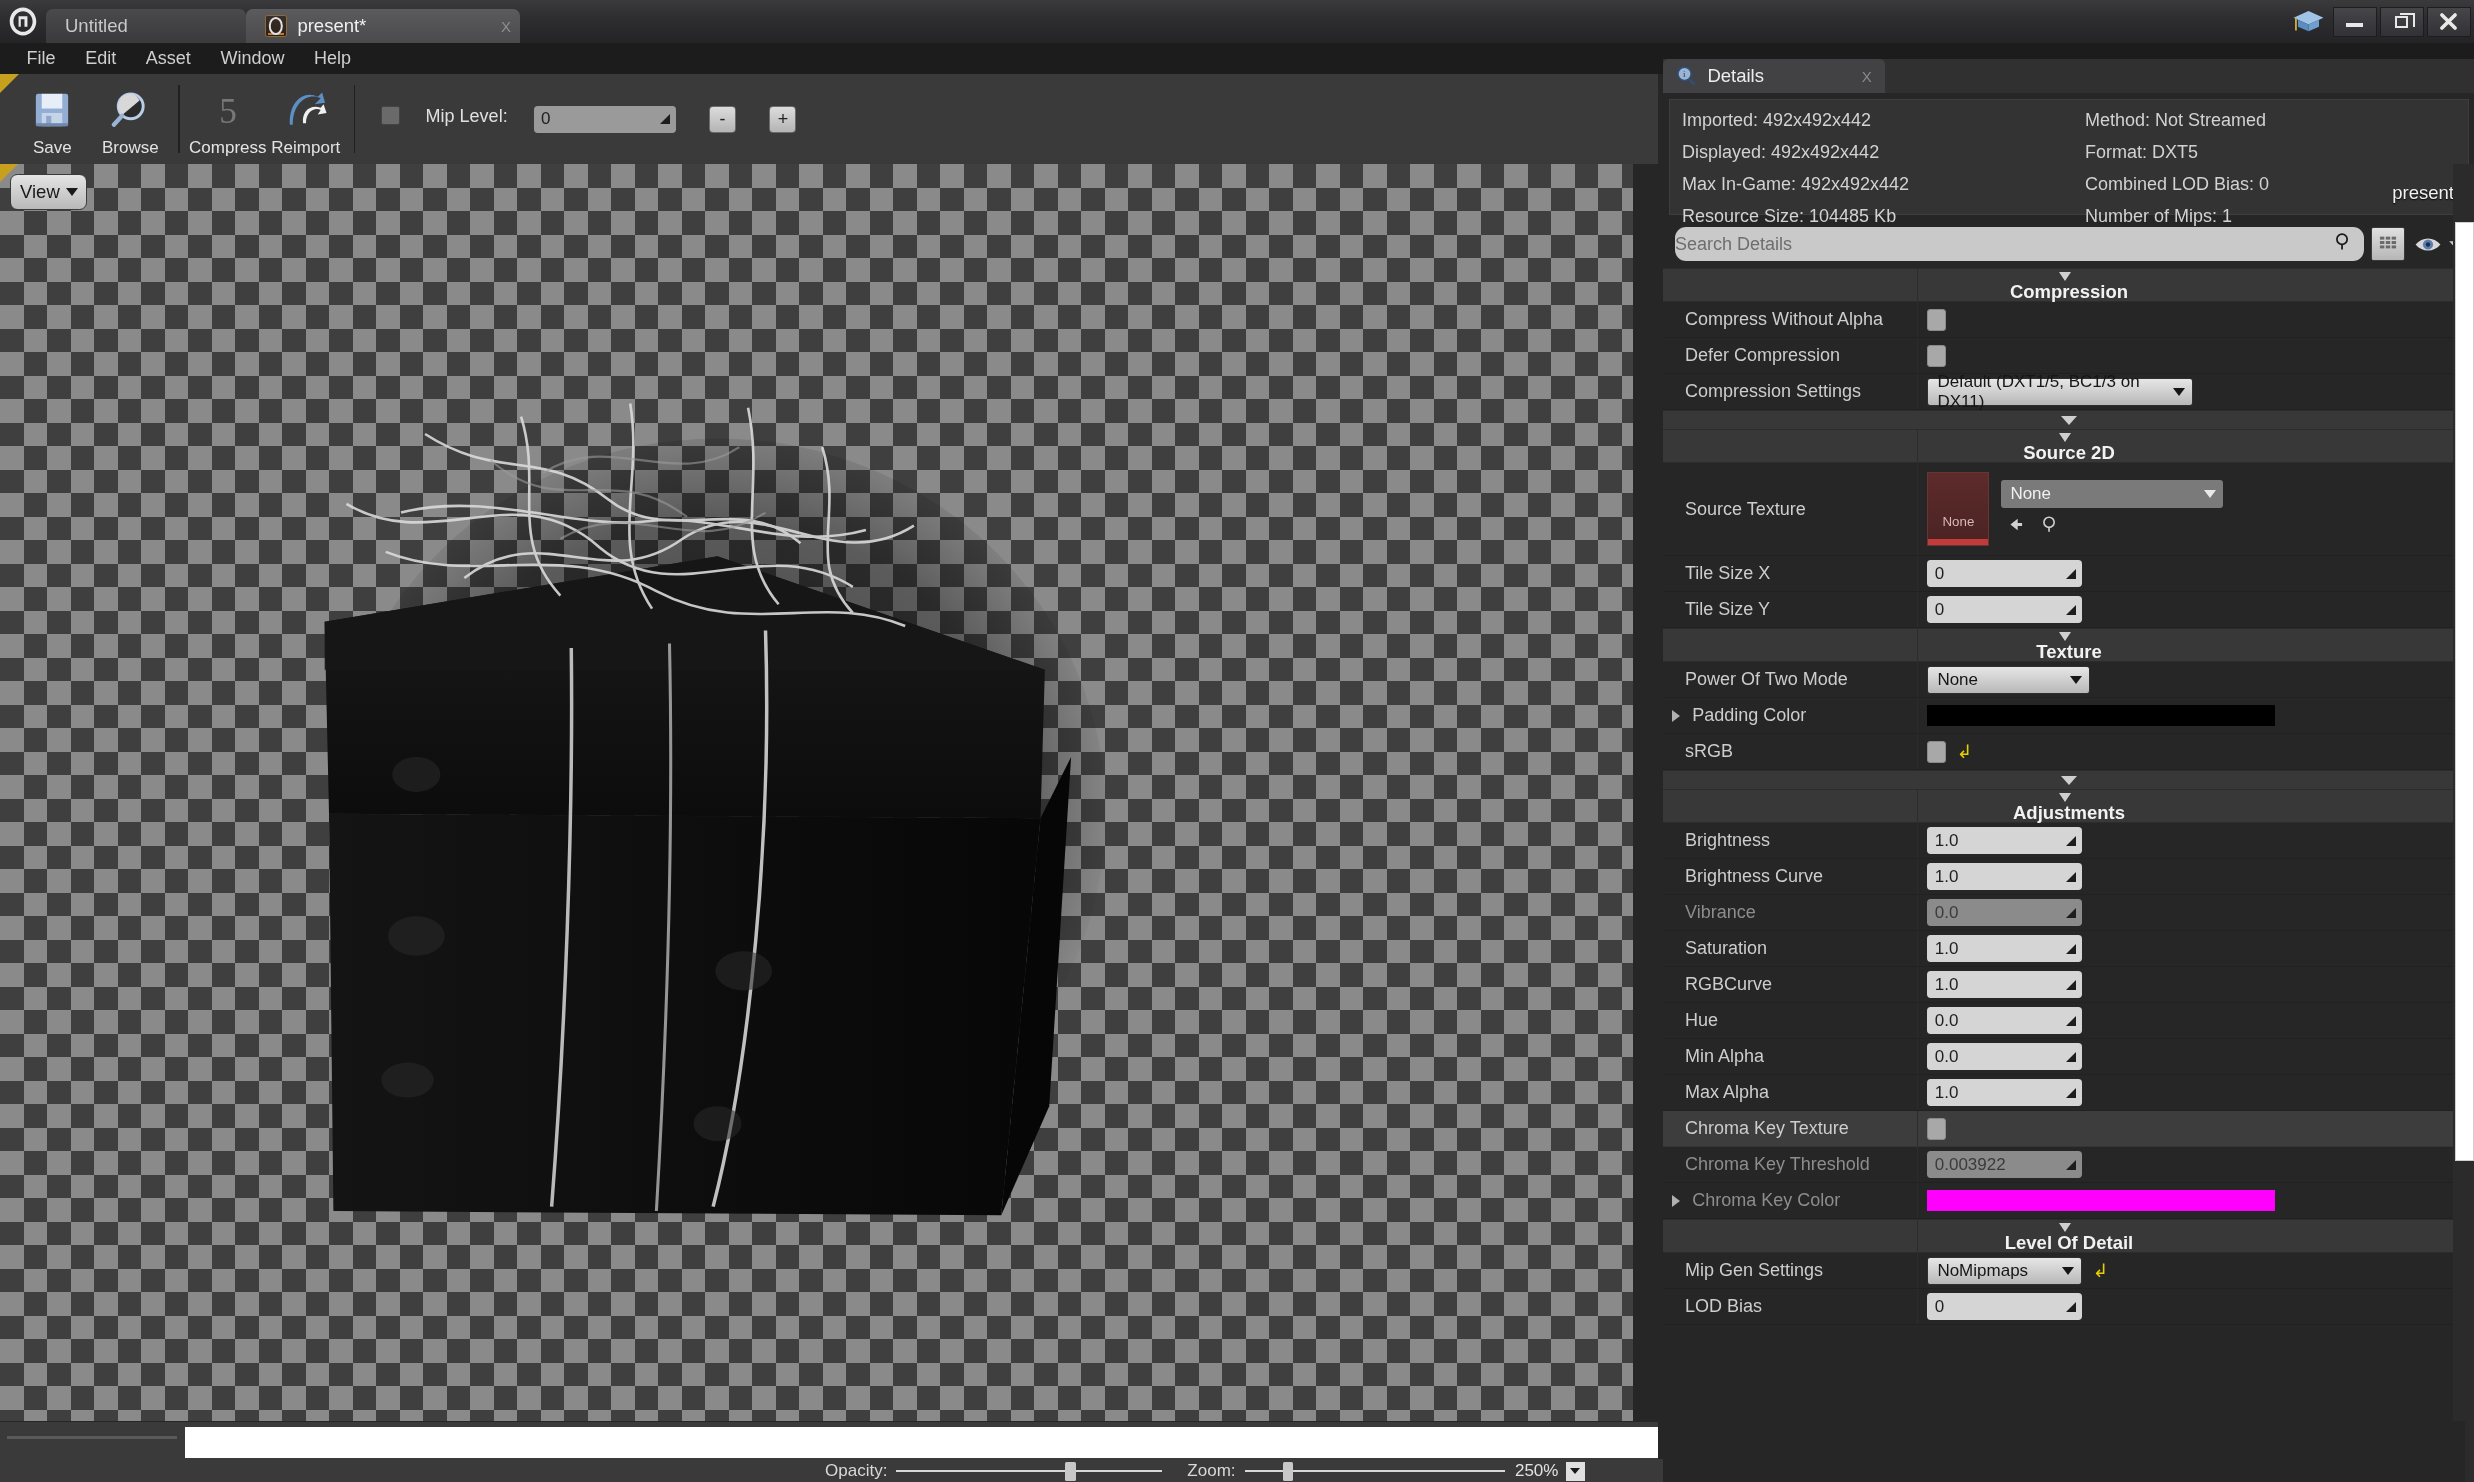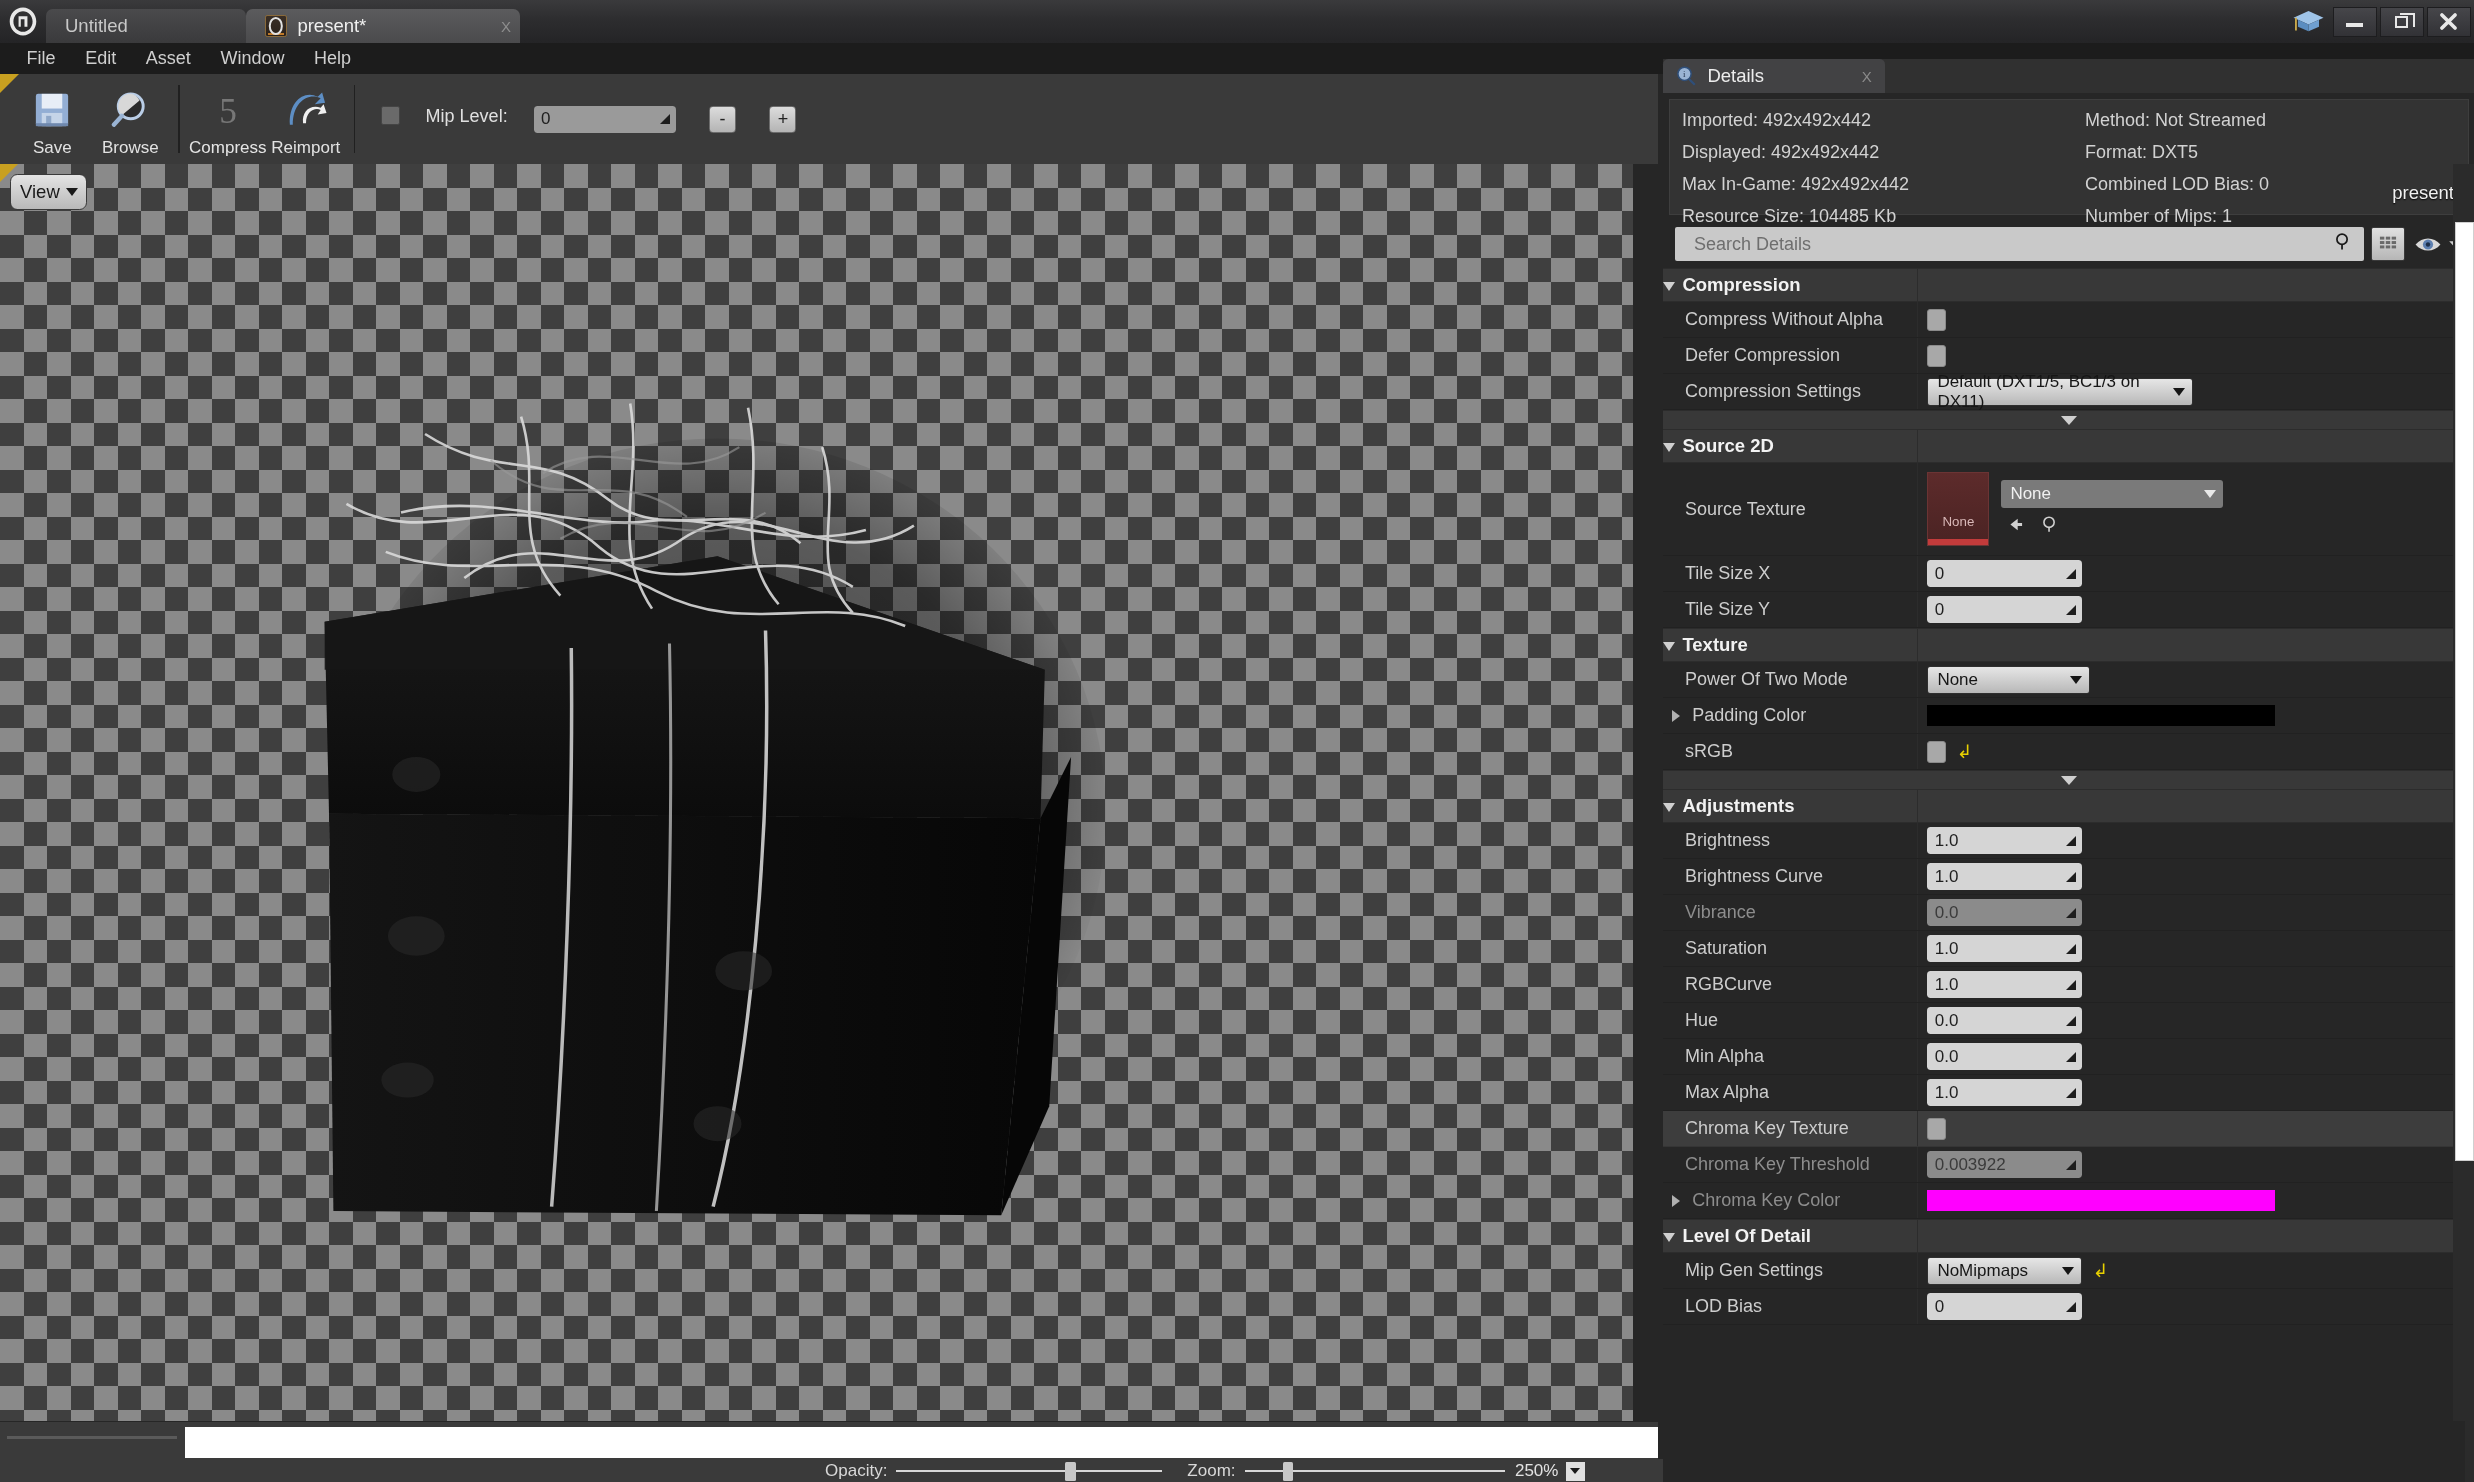--- a/index.html
+++ b/index.html
@@ -189,35 +189,35 @@
   }
   .det-tab .x { position:absolute; right:13.3px; color:#8a8a8a; font-size:15px;}
   .det-info {
     margin: 6px 6px 0 6px; height:116px; background:#333333; border:0.7px solid #3e3e3e;
     display:grid; grid-template-columns: 403px 1fr; grid-auto-rows: 32px;
     align-content:start; padding: 4.4px 0 0 12px;
   }
   .det-info div { font-size:18px; color:#d2d2d2; display:flex; align-items:center; }
   .searchrow { display:flex; align-items:center; gap:7.4px; padding: 12px 7.4px 7.4px 12px; }
   .searchbox {
-    flex:1; height:34px; background:#c9c9c9; border-radius:2px;
-    display:flex; align-items:center; padding: 0 19px; position:relative;
+    flex:1; height:34px; background:#c9c9c9; border-radius:11px;
+    display:flex; align-items:center; padding: 0 0; position:relative;
   }
   .searchbox span { font-size:18px; color:#6e6e6e; }
   .sicon { position:absolute; right:10.4px; top:50%; transform:translateY(-50%); color:#1a1a1a; font-size:19px; }
   .gridbtn {
     width:34px;height:34px;background:linear-gradient(180deg,#e0e0e0,#b6b6b6);
     border:1.5px solid #3a3a3a;border-radius:2.2px;display:flex;align-items:center;justify-content:center;
   }
   .eyebtn { display:flex;align-items:center;gap:4.4px;padding-right:4.4px; }
 
   .proplist { position:relative; }
   .sec {
     height:34px; background:#383838; display:flex; align-items:center; padding-left:0;
-    border-top:0.7px solid #2c2c2c; border-bottom:0.7px solid #2c2c2c; position:relative;
+    border-top:0.7px solid #2c2c2c; border-bottom:0.7px solid #2c2c2c; position:relative;flex-direction:column;
   }
   .sec .tri { width:0;height:0;border-left:6px solid transparent;border-right:6px solid transparent;border-top:9px solid #d0d0d0; margin-right:7.4px; margin-top:3px;}
   .sec .t { font-size:18.5px; color:#f2f2f2; font-weight:bold; }
   .sec .vdiv { position:absolute; left:254px; top:0; bottom:0; width:0.7px; background:#2c2c2c;}
   .row {
     height:36px; display:flex; align-items:center; position:relative;
     border-bottom:0.7px solid rgba(0,0,0,0.12);
   }
   .row.tall { height:93px; }
   .row.alt { background:#3d3d3d; }

